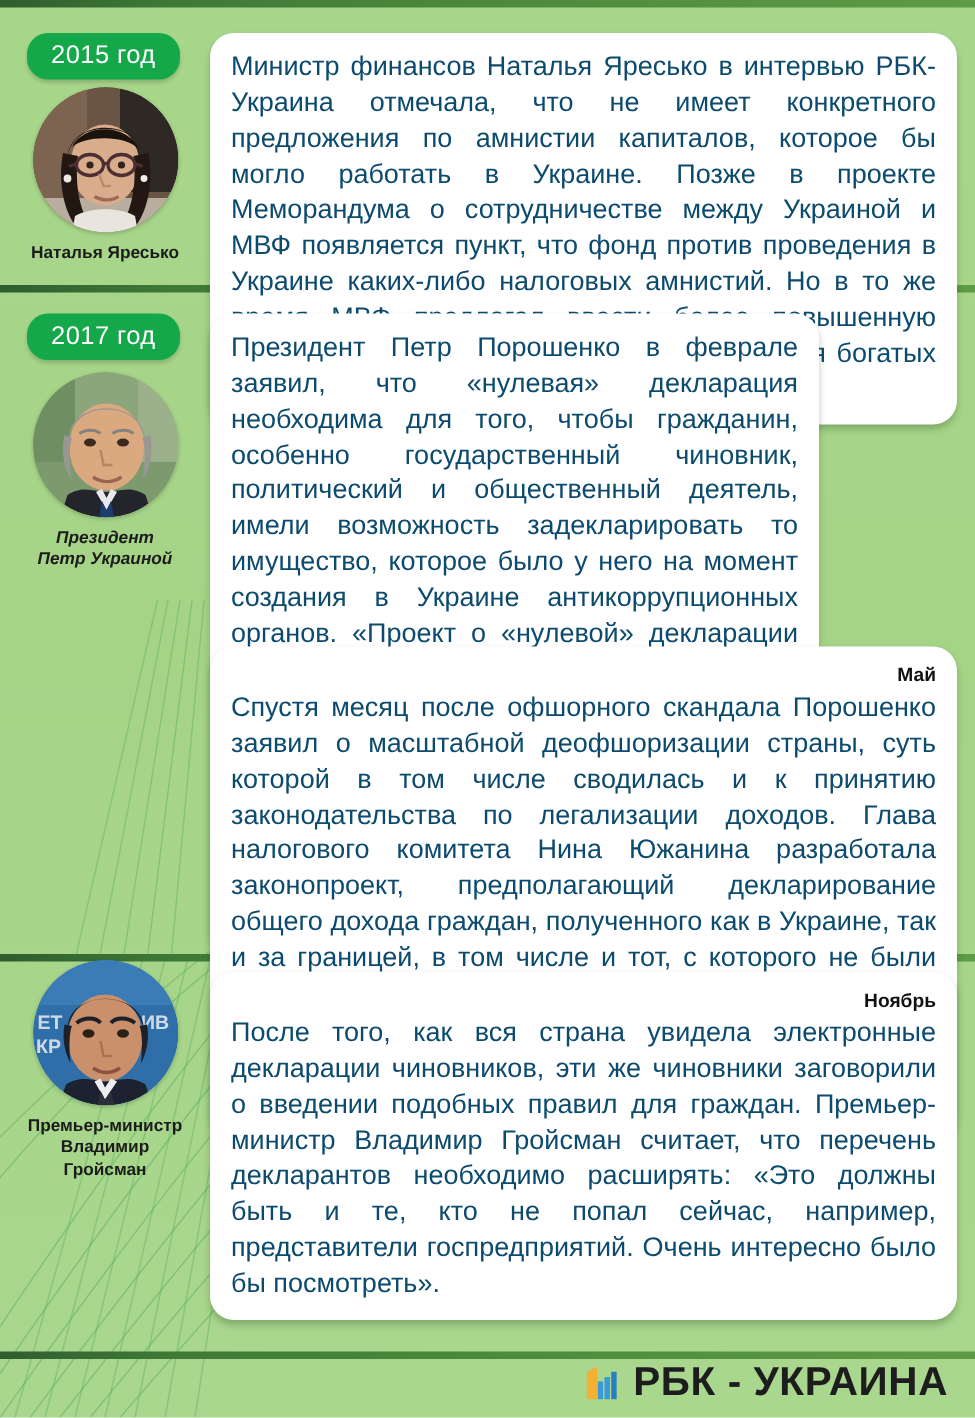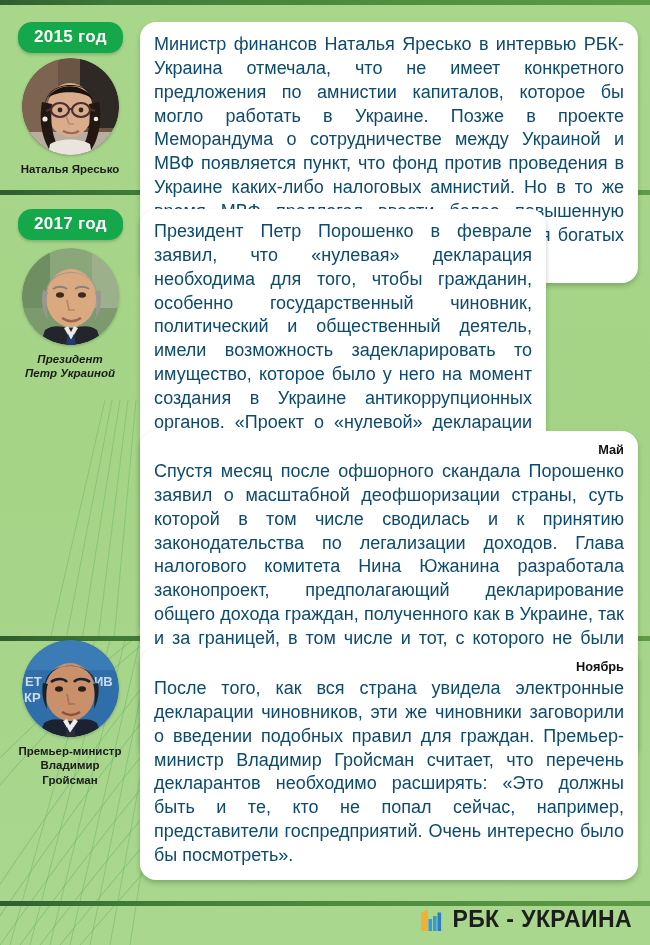--- a/index.html
+++ b/index.html
@@ -59,21 +59,21 @@
     height: 100%;
   }
   .year-badge {
     position: absolute;
     left: 18px;
     display: inline-block;
     padding: 5px 16px 6px 16px;
     background: #15a84a;
     color: #ffffff;
     font-size: 17px;
-    font-weight: bold;
+    font-weight: normal;
     letter-spacing: .3px;
     border-radius: 14px;
     box-shadow: 0 2px 3px rgba(0,0,0,.18);
     white-space: nowrap;
   }
   .year-2015 { top: 22px; }
   .year-2016 { top: 209px; }
 
   .person {
     position: absolute;
@@ -138,21 +138,21 @@
   .footer-logo {
     position: absolute;
     right: 18px;
     top: 906px;
     display: flex;
     align-items: center;
     gap: 7px;
   }
   .logo-mark { display: block; }
   .logo-text {
-    font-size: 23px;
+    font-size: 27px;
     font-weight: bold;
     color: #1d1d1d;
     letter-spacing: .4px;
     white-space: nowrap;
   }
 </style>
 </head>
 <body>
 
 <div id="infographic">

